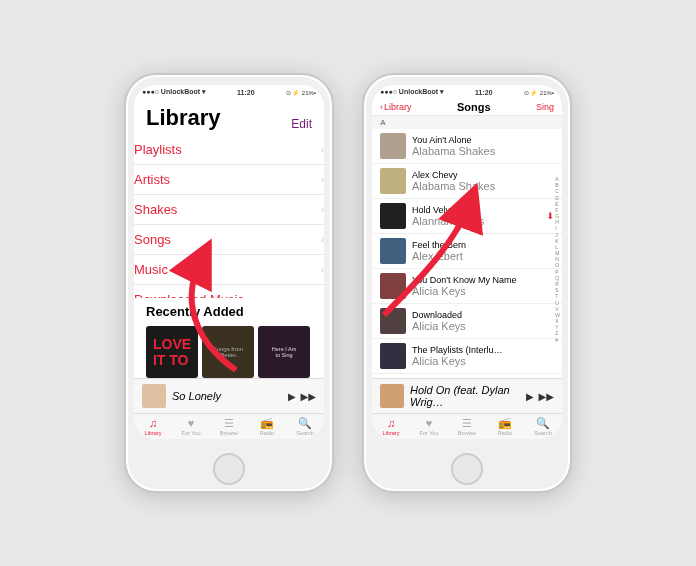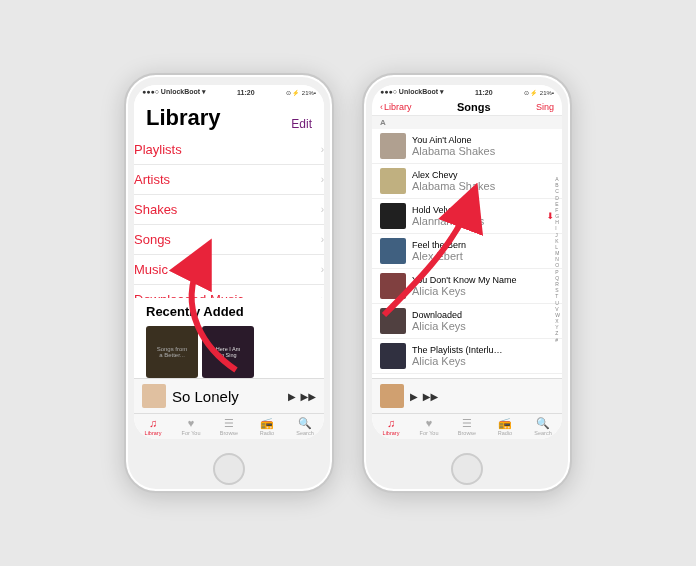--- a/index.html
+++ b/index.html
@@ -130,23 +130,24 @@
     }
     .mini-art {
       width: 24px;
       height: 24px;
       border-radius: 2px;
       background: #e0c0a0;
       flex-shrink: 0;
     }
     .mini-title {
       flex: 1;
-      font-size: 15px;
+      font-size: 11px;
       color: #000;
       font-weight: 500;
+      font-style: italic;
     }
     .mini-controls {
       display: flex;
       gap: 5px;
       color: #333;
       font-size: 10px;
     }
     
     .tab-bar {
       display: flex;
@@ -318,20 +319,23 @@
           </div>
           <div class="nav-item">
             <span>Downloaded Music</span>
             <span class="chevron">›</span>
           </div>
 
         </div>
 
         <div class="section-title">Recently Added</div>
         <div class="album-row">
+          <div class="album-thumb album-thumb-1" style="background:#1a1a1a;display:flex;align-items:center;justify-content:center;">
+            <span style="color:#e8233a;font-size:14px;font-weight:900;">LOVE<br>IT TO</span>
+          </div>
           <div class="album-thumb album-thumb-2" style="background:#3a3020;display:flex;align-items:center;justify-content:center;">
             <span style="color:#aaa;font-size:6px;text-align:center;">Songs from<br>a Better...</span>
           </div>
           <div class="album-thumb album-thumb-3" style="background:#2a1a2a;display:flex;align-items:center;justify-content:center;">
             <span style="color:#ddd;font-size:5.5px;text-align:center;">Here I Am<br>to Sing</span>
           </div>
         </div>
       </div>
 
       <div class="mini-player">
@@ -485,20 +489,21 @@
           <div class="song-item">
             
             
           </div>
 
         </div>
       </div>
 
       <div class="mini-player">
         <div class="mini-art" style="background:#d0a070;"></div>
+        <span class="mini-title">Hold On (feat. Dylan Wrig…</span>
         <div class="mini-controls">
           <span>▶</span>
           <span>▶▶</span>
         </div>
       </div>
 
       <div class="tab-bar">
         <div class="tab-item active">
           <span class="tab-icon">♫</span>
           <span>Library</span>

